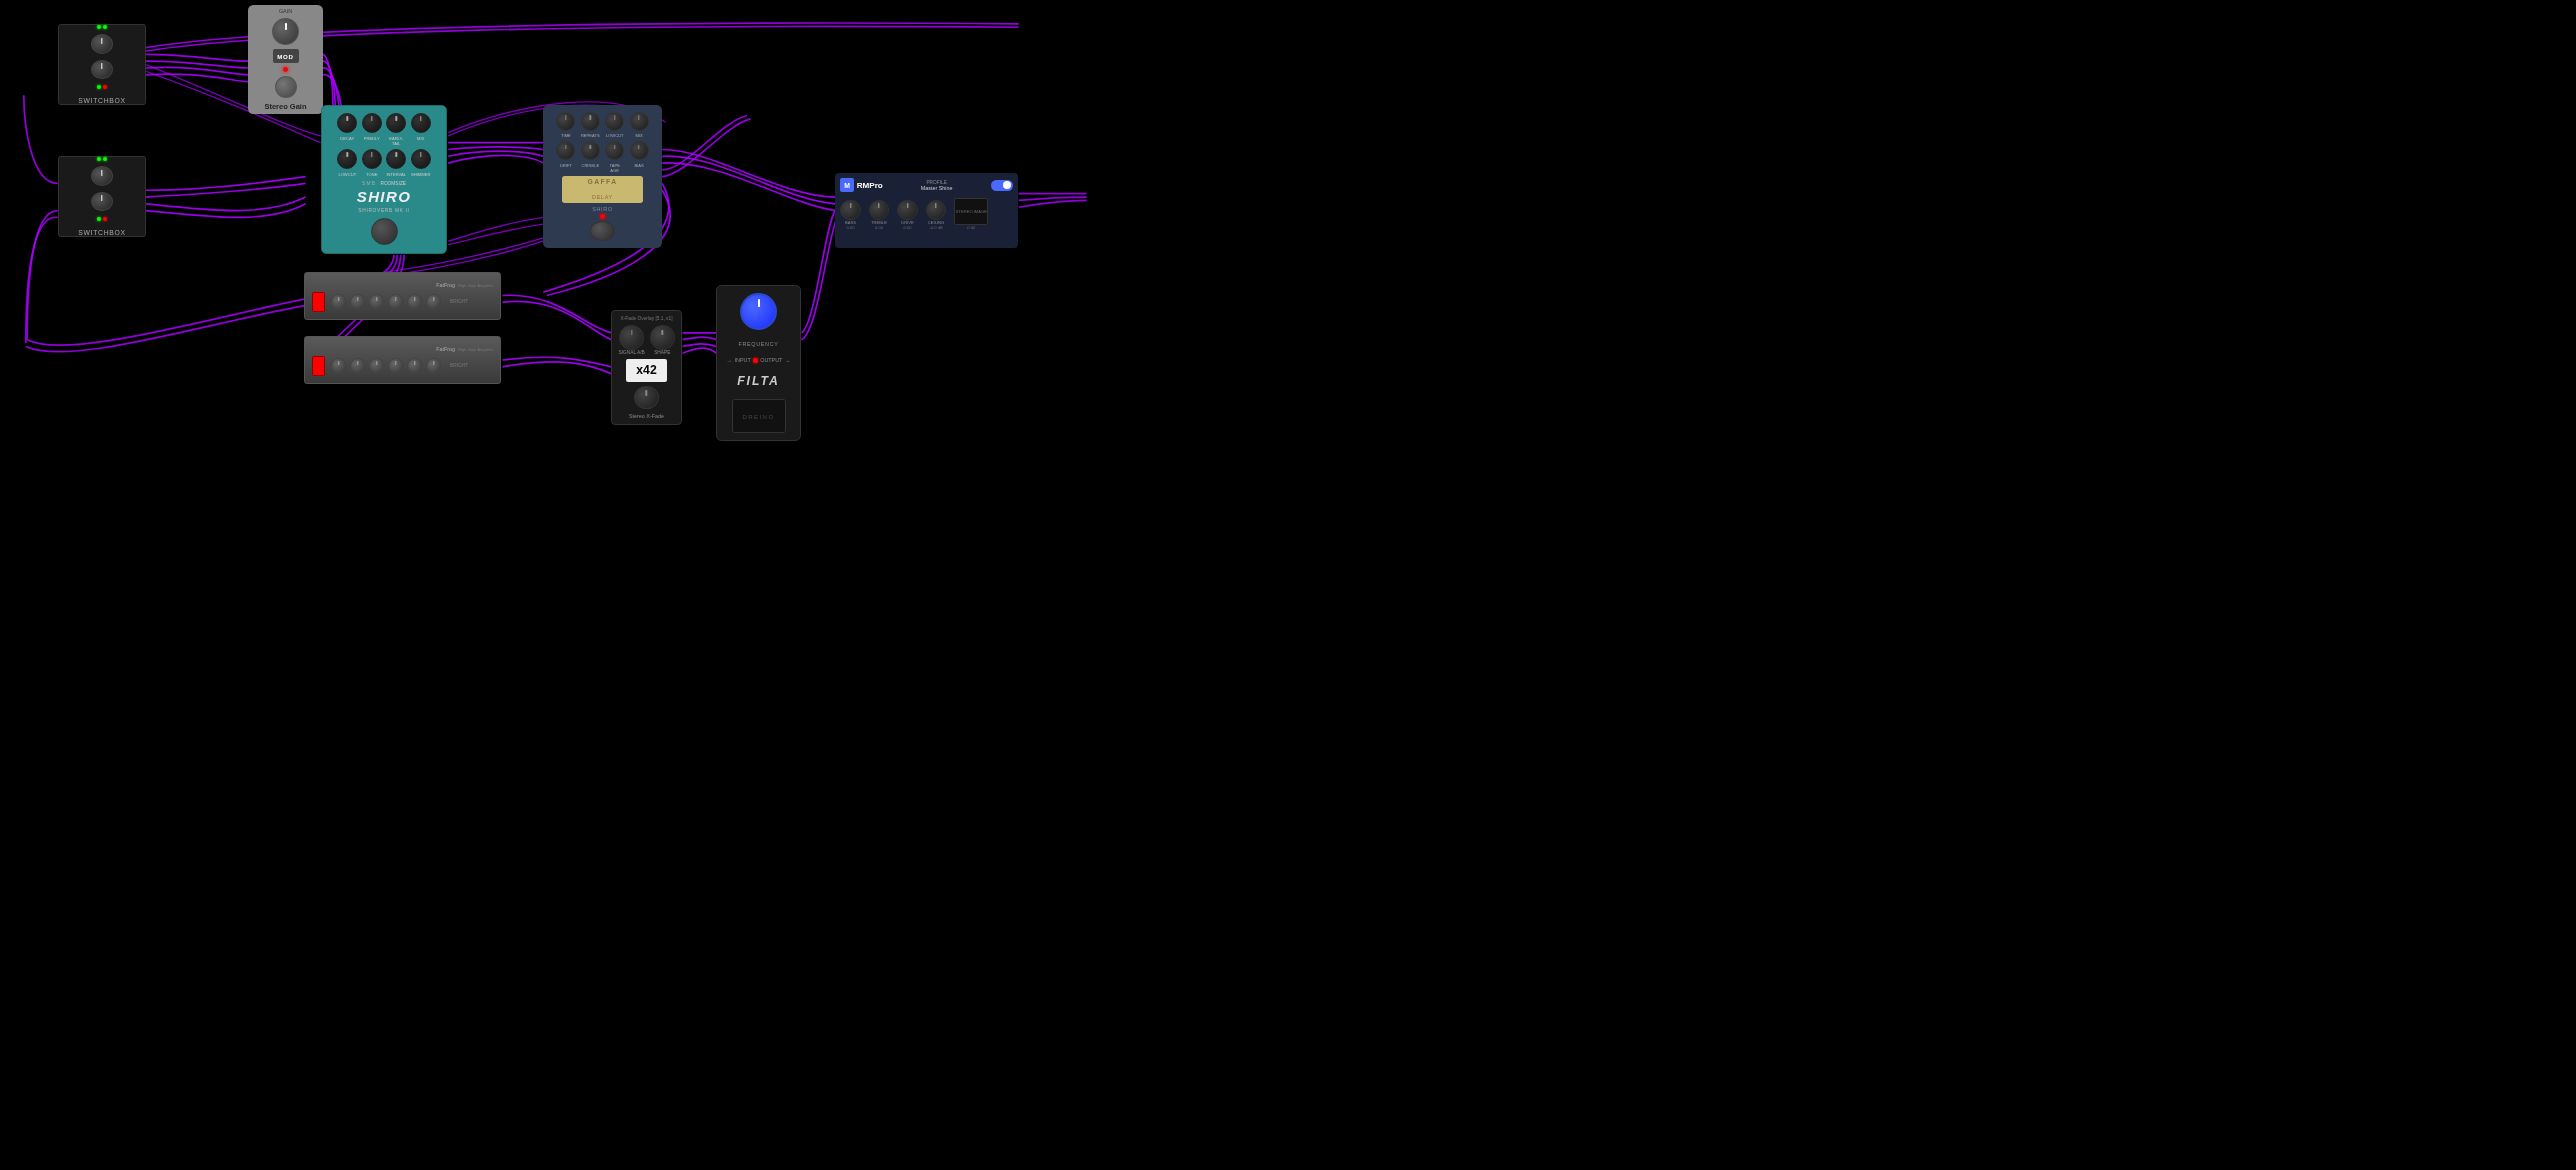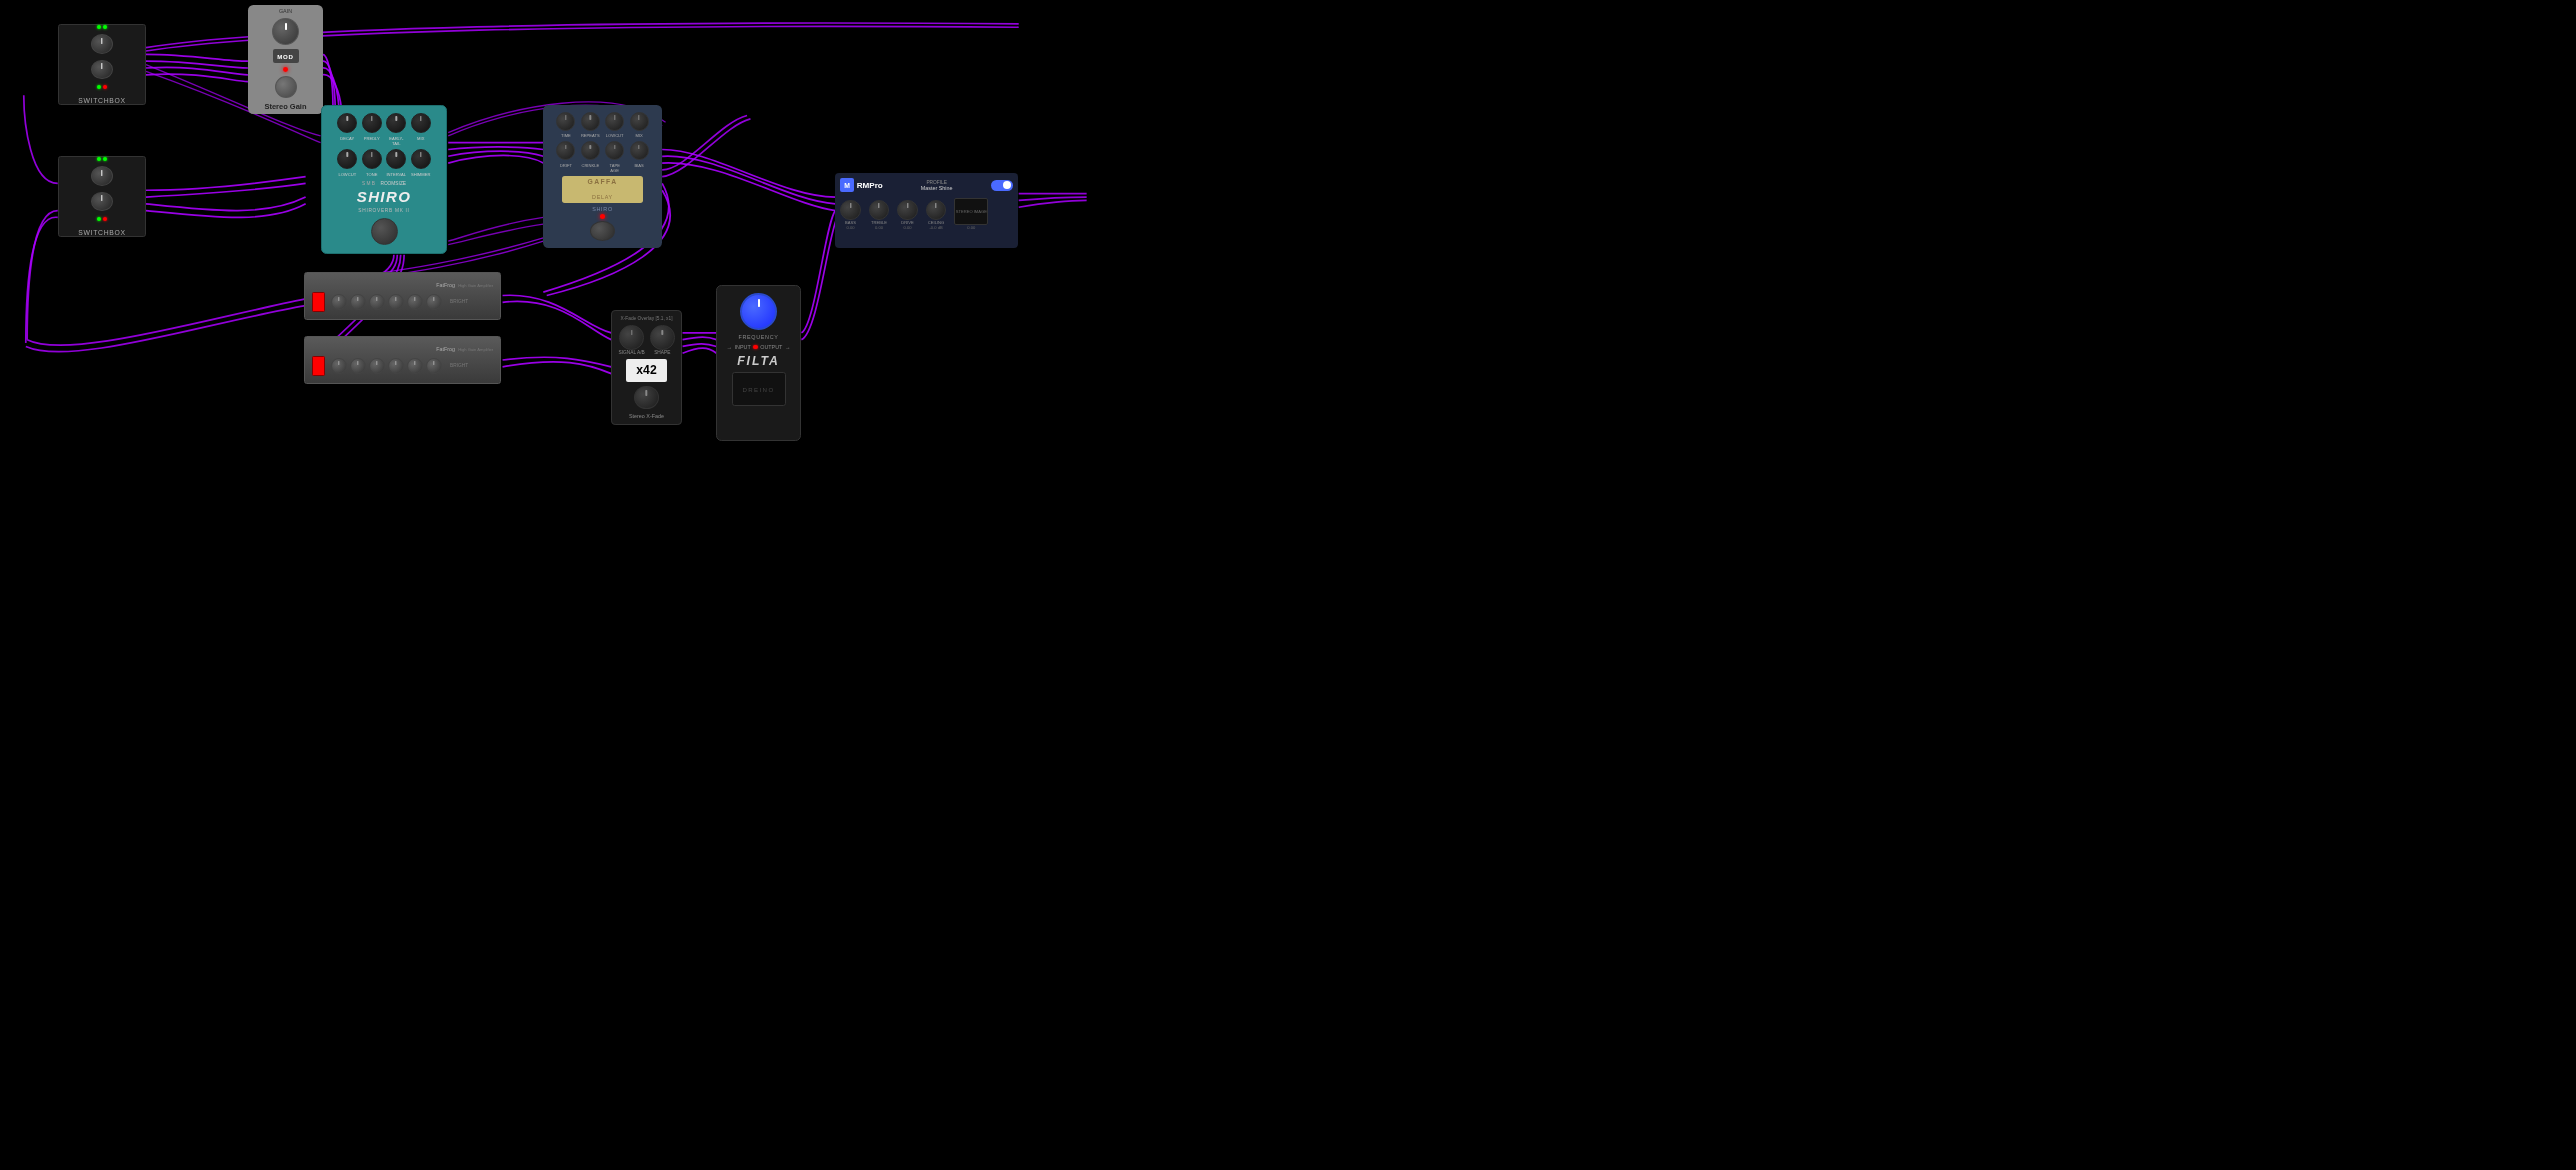--- a/index.html
+++ b/index.html
@@ -912,21 +912,21 @@
     <div style="display:flex;flex-direction:column;align-items:center;">
       <div class="xfade-knob"></div>
       <span class="xfade-knob-label">SHAPE</span>
     </div>
   </div>
   <div class="xfade-display">x42</div>
   <div class="xfade-bottom-knob"></div>
   <span class="xfade-label">Stereo X-Fade</span>
 </div>
 
-<div class="module filta" style="left: 716px; top: 285px;">
+<div class="module filta" style="left: 716px; top: 285px; justify-content: space-between;">
   <div class="filta-freq-knob"></div>
   <span class="filta-freq-label">FREQUENCY</span>
   <div class="filta-io">
     <span style="color:#888;font-size:5.4px;">→</span>
     <span style="color:#888;font-size:5.4px;">INPUT</span>
     <div class="filta-led"></div>
     <span style="color:#888;font-size:5.4px;">OUTPUT</span>
     <span style="color:#888;font-size:5.4px;">→</span>
   </div>
   <span class="filta-brand">FILTA</span>

